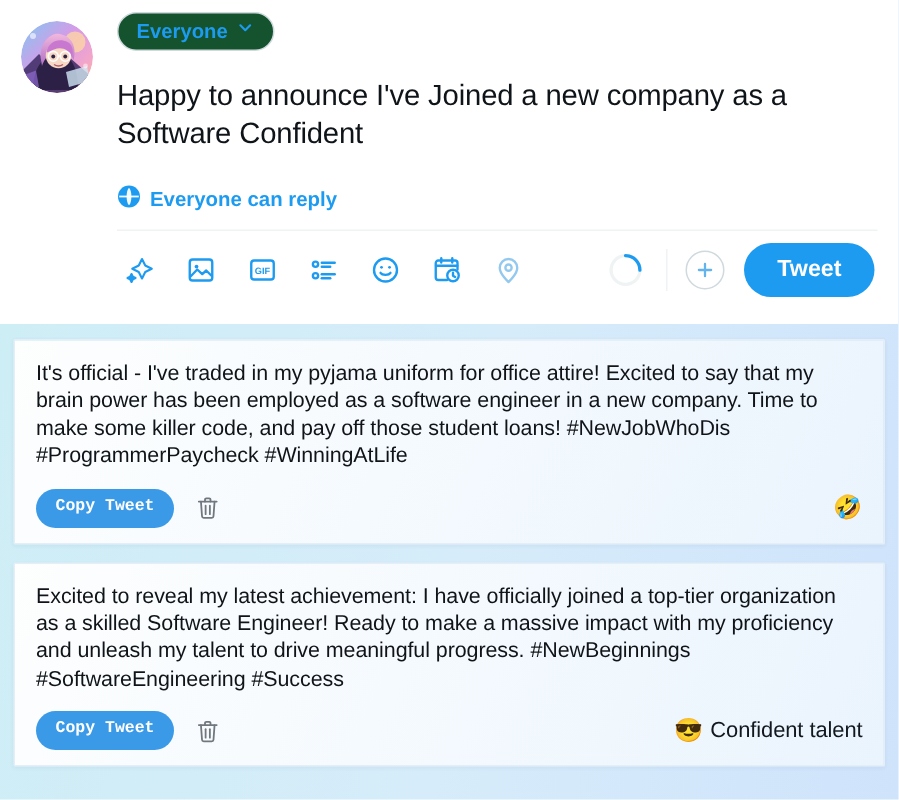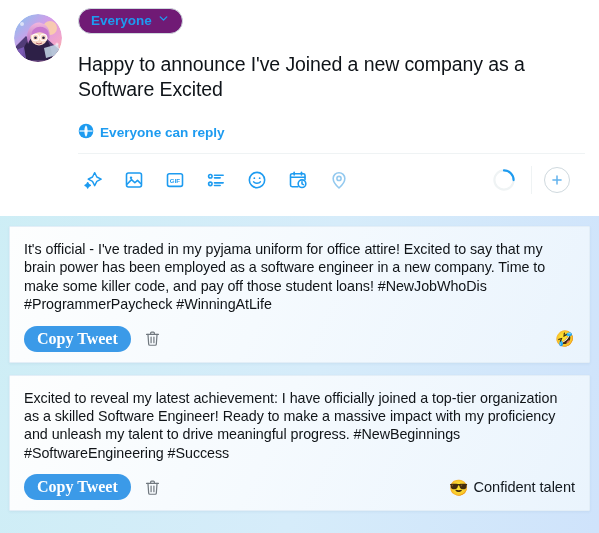--- a/index.html
+++ b/index.html
@@ -46,21 +46,21 @@
     display: inline-flex;
     align-items: flex-start;
     gap: 5px;
     border: 1px solid #cfd9de;
     border-radius: 999px;
     padding: 3px 12px 4px 12px;
     color: #1d9bf0;
     font-weight: bold;
     font-size: 13.5px;
     line-height: 17px;
-    background: #701a75;
+    background: #14532d;
     cursor: pointer;
   }
   .chev { display: inline-block; }
 
   .tweet-text {
     font-size: 19.5px;
     line-height: 25px;
     color: #0f1419;
     margin-top: 18px;
     padding-right: 12px;
@@ -164,23 +164,23 @@
   .card-footer {
     display: flex;
     align-items: center;
     margin-top: 12px;
   }
   .copy-btn {
     background: #3b9ae8;
     color: #fff;
     border: none;
     border-radius: 999px;
-    font-family: Liberation Serif, serif;
+    font-family: Liberation Mono, monospace;
     font-weight: bold;
-    font-size: 16px;
+    font-size: 11px;
     padding: 5px 13px 6px 13px;
     cursor: pointer;
     line-height: 15px;
   }
   .trash-btn {
     margin-left: 11px;
     width: 22px; height: 22px;
     display: flex; align-items: center; justify-content: center;
     cursor: pointer;
   }
@@ -245,21 +245,21 @@
 
       <div class="audience-pill">
         <span>Everyone</span>
         <span class="chev">
           <svg width="13" height="13" viewBox="0 0 24 24" fill="none" stroke="#1d9bf0" stroke-width="2.6" stroke-linecap="round" stroke-linejoin="round">
               <polyline points="6 9 12 15 18 9"></polyline>
             </svg>
         </span>
       </div>
 
-      <div class="tweet-text">Happy to announce I've Joined a new company as a Software Excited</div>
+      <div class="tweet-text">Happy to announce I've Joined a new company as a Software Confident</div>
 
       <div class="reply-row">
         <span class="globe">
           <svg width="16" height="16" viewBox="0 0 24 24">
             <circle cx="12" cy="12" r="11" fill="#1d9bf0"></circle>
             <path d="M12 3.2 C8.8 6 8.8 18 12 20.8 C15.2 18 15.2 6 12 3.2 Z" fill="#ffffff" opacity="0.95"></path>
             <rect x="2.2" y="11.1" width="19.6" height="1.8" fill="#ffffff" opacity="0.95"></rect>
           </svg>
         </span>
         <span>Everyone can reply</span>
@@ -347,20 +347,21 @@
 
       <div class="v-sep"></div>
 
       <div class="plus-btn">
         <svg width="14" height="14" viewBox="0 0 24 24" fill="none" stroke="#63b3ed" stroke-width="2.6" stroke-linecap="round">
           <line x1="12" y1="5" x2="12" y2="19"></line>
           <line x1="5" y1="12" x2="19" y2="12"></line>
         </svg>
       </div>
 
+      <button class="tweet-btn">Tweet</button>
 
     </div>
   </div>
 </div>
 
 <div class="cards">
 
   <div class="card">
     <div class="card-text">It's official - I've traded in my pyjama uniform for office attire! Excited to say that my brain power has been employed as a software engineer in a new company. Time to make some killer code, and pay off those student loans! #NewJobWhoDis #ProgrammerPaycheck #WinningAtLife</div>
     <div class="card-footer">

